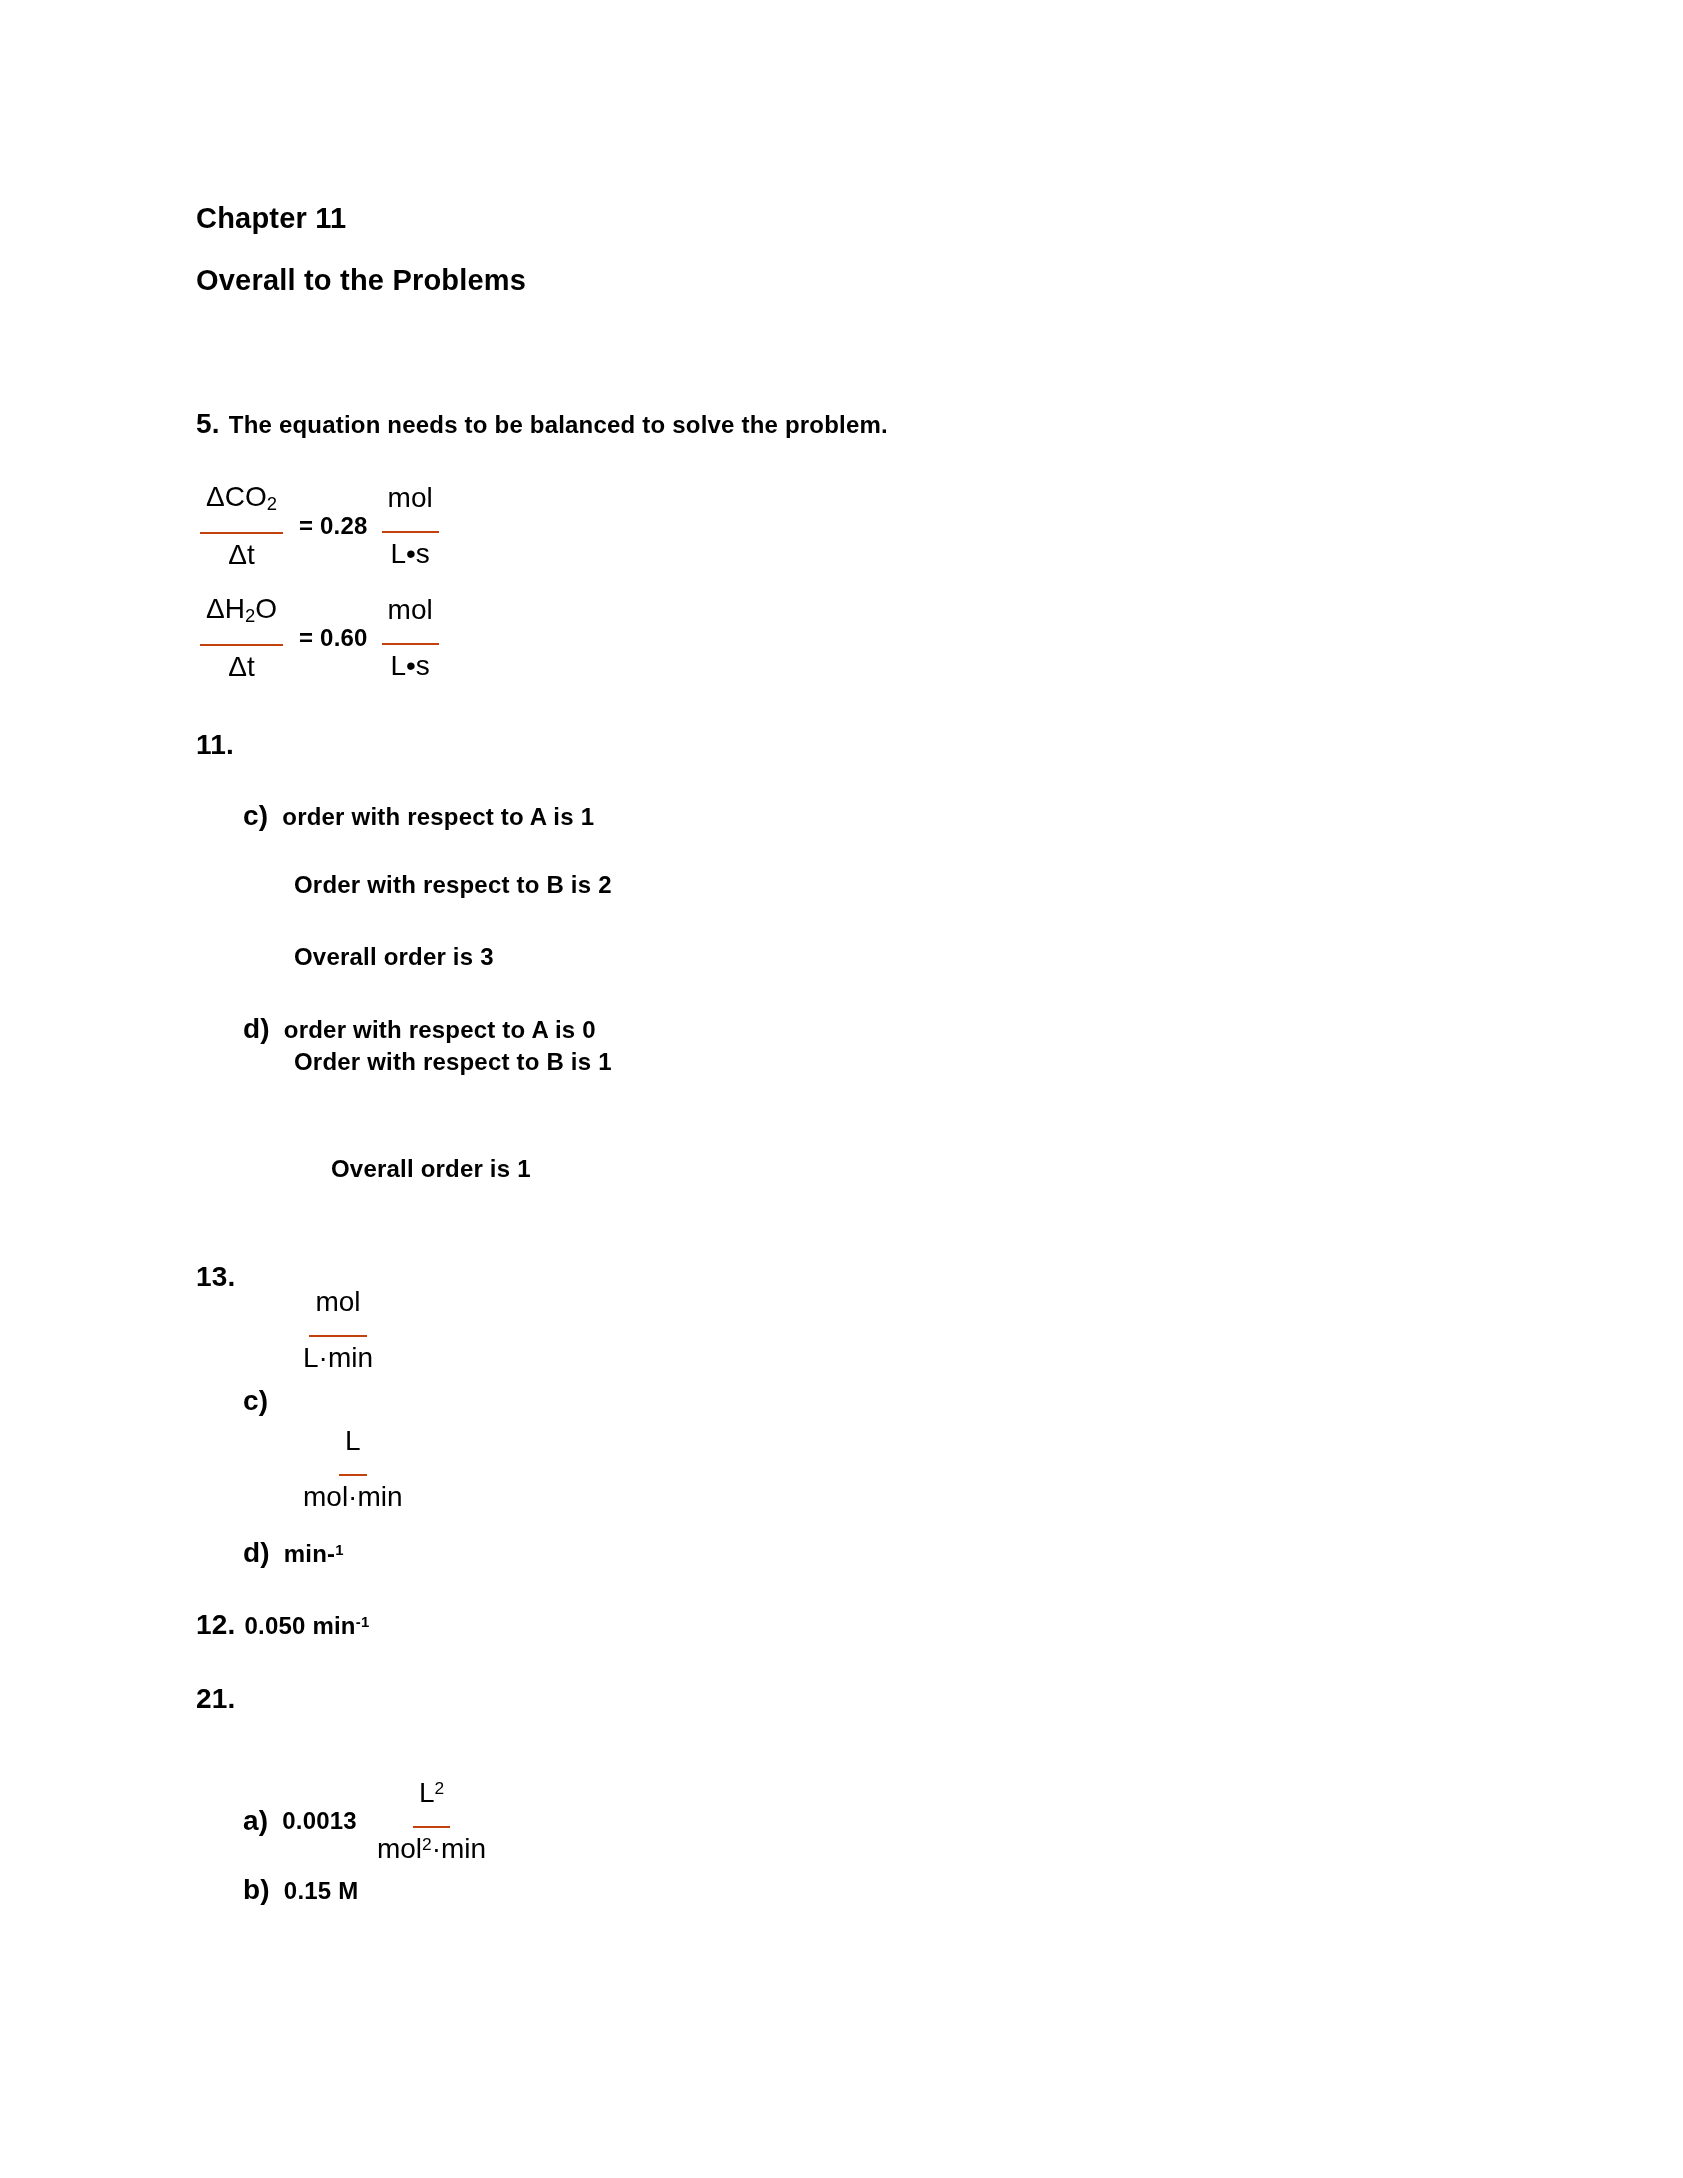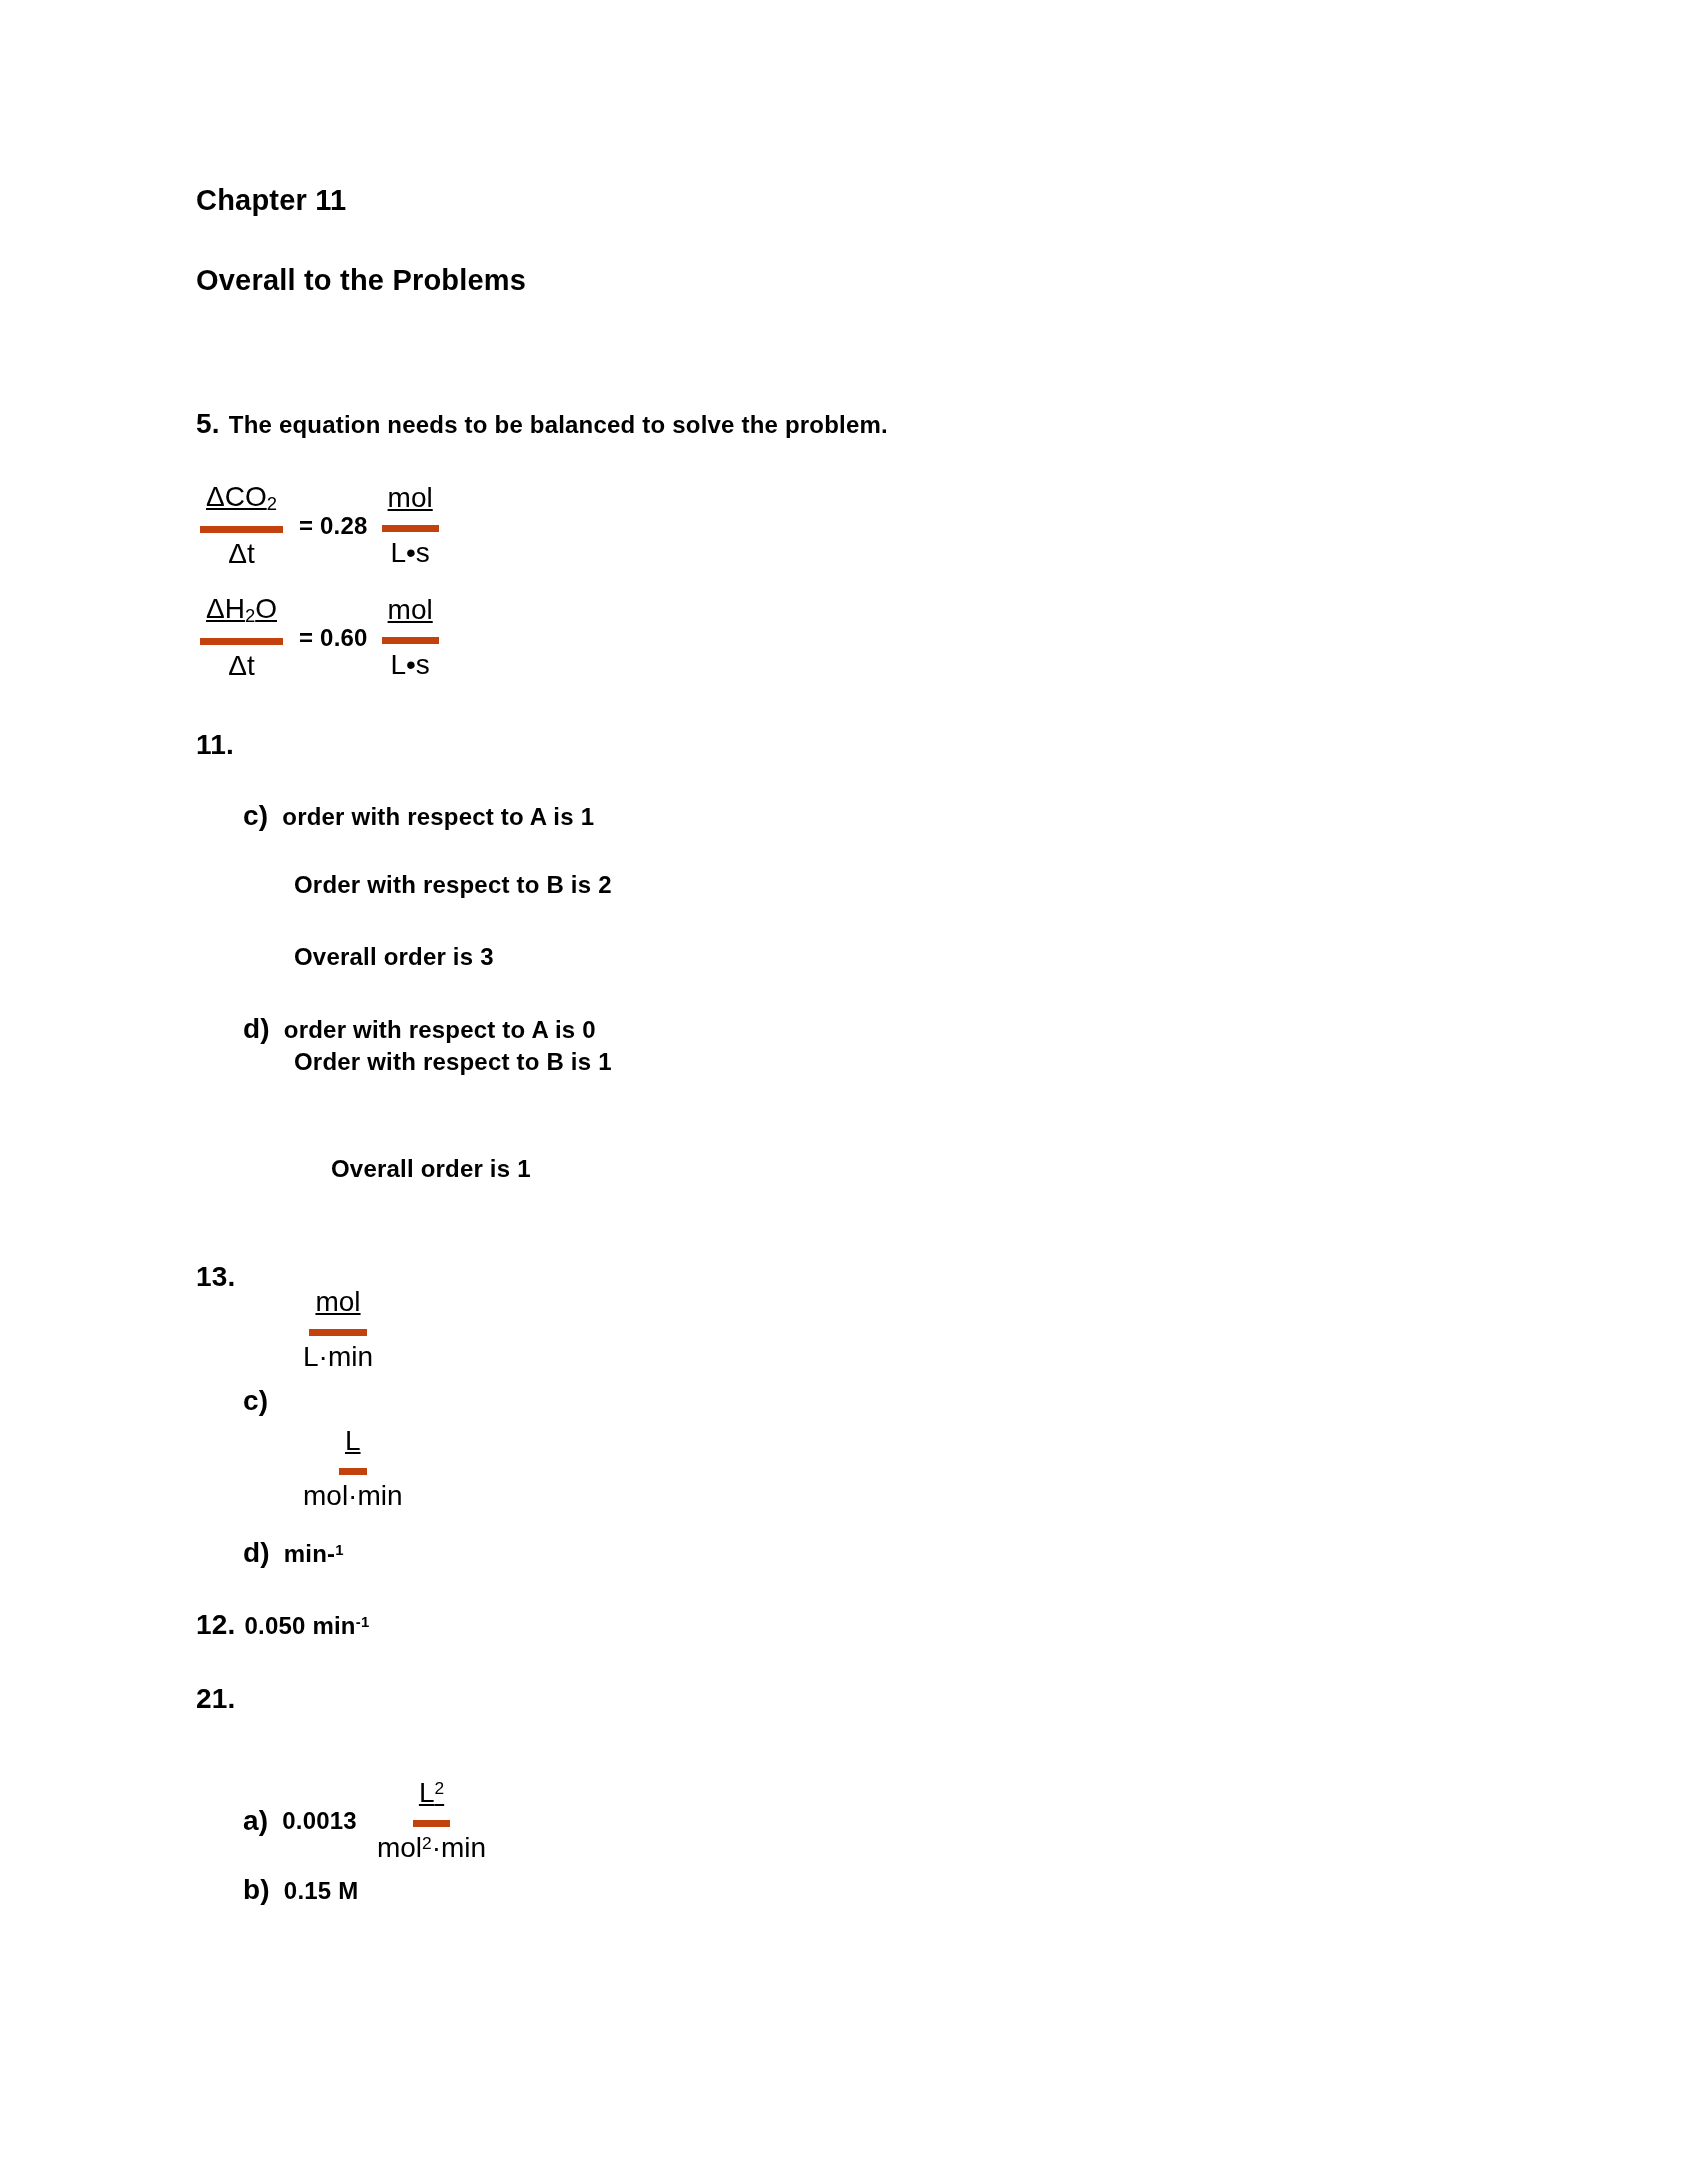--- a/index.html
+++ b/index.html
@@ -24,21 +24,21 @@
 
   
   .heading {
     position: absolute;
     left: 196px;
     font-size: 29px;
     font-weight: bold;
     letter-spacing: 0.2px;
     white-space: nowrap;
   }
-  #h-chapter { top: 184px; text-align: center; }
+  #h-chapter { top: 202px; text-align: center; }
   #h-answers { top: 264px; }
 
   
   .row {
     position: absolute;
     display: flex;
     align-items: baseline;
     white-space: nowrap;
   }
 
@@ -67,23 +67,22 @@
     font-size: 28px;
     line-height: 1.08;
   }
   .frac .numer,
   .frac .denom {
     display: block;
     padding: 0 6px;
     white-space: nowrap;
   }
   .frac .numer {
-    border-bottom: 7px solid #c2410c;
-    padding-bottom: 12px;
-    text-decoration: underline;
+    border-bottom: 2px solid #c2410c;
+    padding-bottom: 18px;
   }
   .frac .denom {
     padding-top: 6px;
   }
 
   
   .frac-wrap {
     position: absolute;
     display: flex;
     align-items: center;

